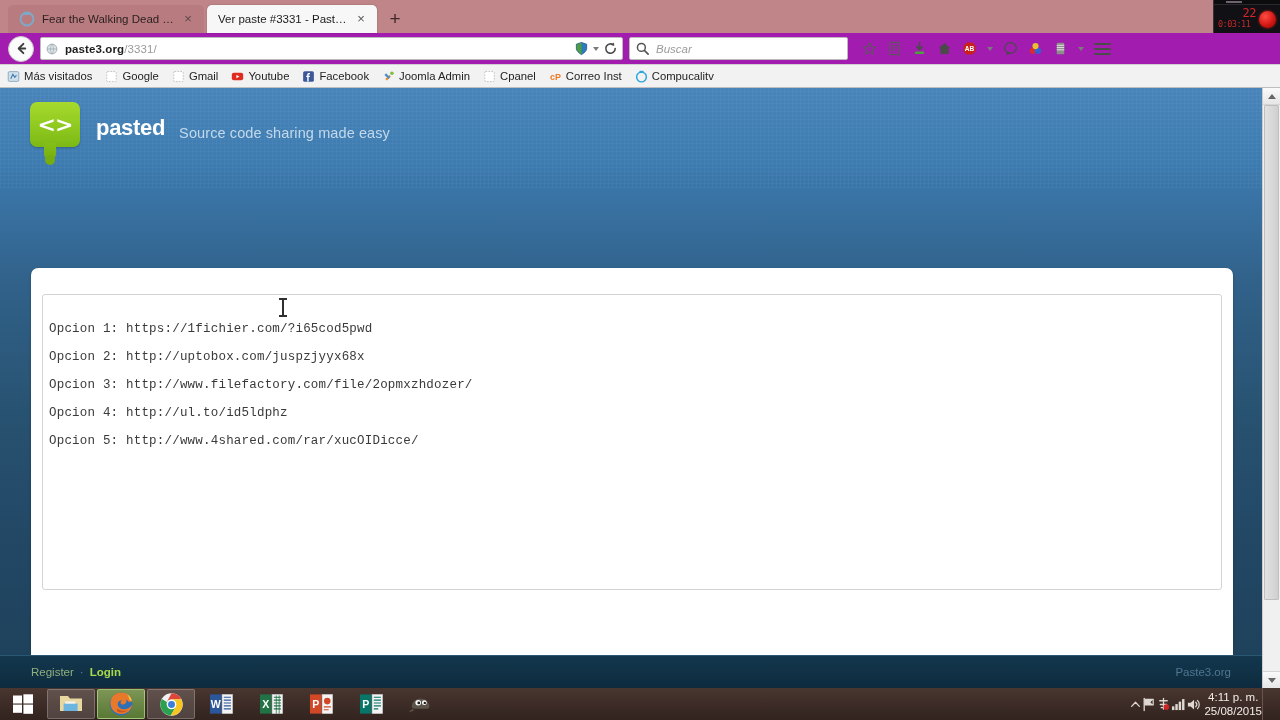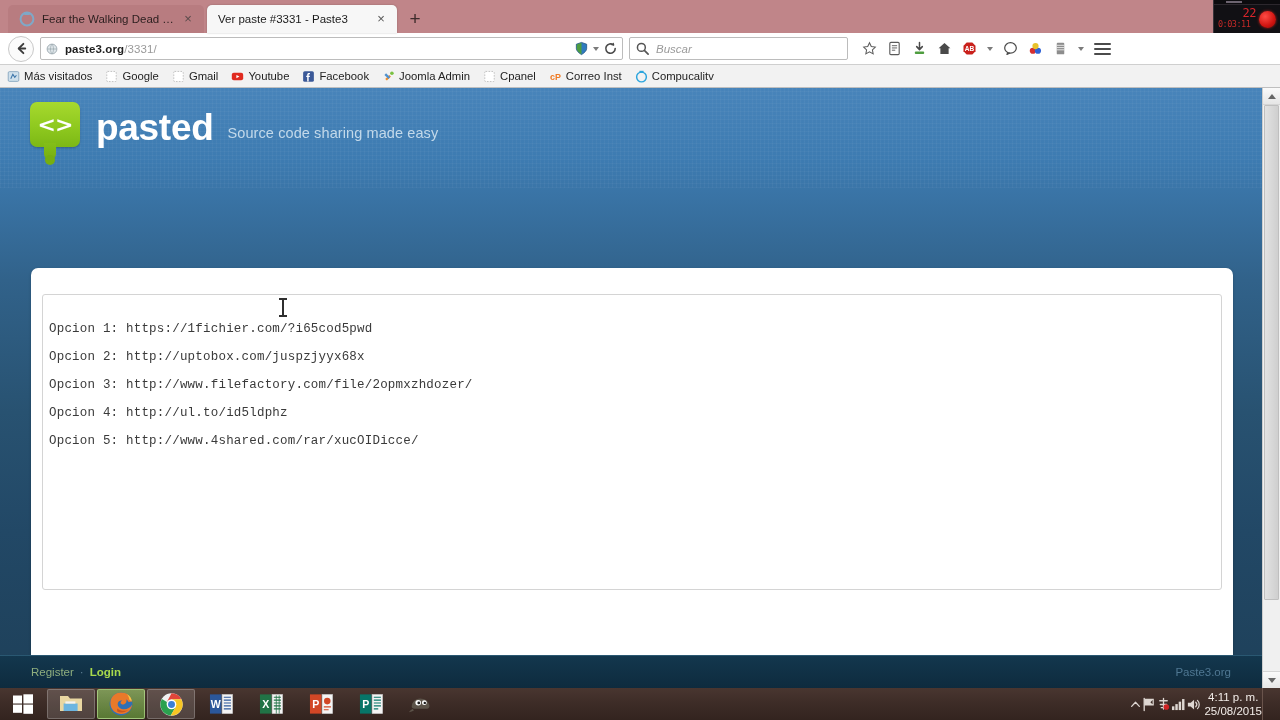--- a/index.html
+++ b/index.html
@@ -27,21 +27,21 @@
     align-items: center;
     gap: 7px;
     padding: 0 9px 0 11px;
     font-size: 11.5px;
     color: #2b2b2b;
     border-radius: 5px 5px 0 0;
     position: relative;
     min-width: 0;
   }
   .tab.inactive { background: #b87c80; color: #2e2020; width: 196px; }
-  .tab.active   { background: #f7f7f7; color: #1a1a1a; width: 190px; margin-left: 3px;
+  .tab.active   { background: #f7f7f7; color: #1a1a1a; width: 170px; margin-left: 3px;
                   box-shadow: 0 0 2px rgba(0,0,0,.25); }
   .tab-favicon { width: 16px; height: 16px; flex: 0 0 16px; display:block; }
   .tab-title {
     flex: 1 1 auto;
     white-space: nowrap; overflow: hidden; text-overflow: ellipsis;
   }
   .tab-close {
     flex: 0 0 14px; width: 14px; height: 14px;
     font-size: 13px; line-height: 13px; color: #5a4a4a;
     text-align: center; font-family: "Liberation Sans", sans-serif;
@@ -65,21 +65,21 @@
   .rec-bar::after { content:""; position:absolute; left: 12px; top: 1px; width: 16px; height: 2px; background: #6d6470; }
   .rec-body { display: flex; align-items: center; height: 28px; padding: 0 4px; gap: 3px; }
   .rec-nums { flex: 1; }
   .rec-big { font-family: "DejaVu Sans Mono", monospace; font-size: 12px; color: #d9252b; text-align: right; line-height: 11px; letter-spacing: -0.5px; }
   .rec-small { font-family: "DejaVu Sans Mono", monospace; font-size: 8.5px; color: #c52a28; line-height: 11px; letter-spacing: -0.5px; }
   .rec-dot { width: 17px; height: 17px; border-radius: 50%;
              background: radial-gradient(circle at 36% 32%, #ff4b44 0%, #cf1410 60%, #8b0a08 100%);
              box-shadow: 0 0 3px rgba(255,40,30,.7); flex: 0 0 17px; }
 
   .navbar {
-    height: 32px; background: #ffffff;
+    height: 32px; background: #a21caf;
     border-bottom: 1px solid #cfcfcf;
     display: flex; align-items: center; gap: 6px; padding: 12px 8px;
   }
   .navbtn-back {
     width: 26px; height: 26px; border-radius: 50%;
     border: 1px solid #c9c9c9; background: #fbfbfb;
     display: flex; align-items: center; justify-content: center;
     color: #3c3c3c; font-size: 15px; line-height: 1;
   }
   .urlbar {
@@ -142,21 +142,21 @@
   .logo-drip {
     position: absolute; left: 14px; top: 41px;
     width: 12px; height: 17px; border-radius: 0 0 6px 6px;
     background: linear-gradient(to bottom, #83bf18, #76ae10);
   }
   .logo-drip::after {
     content:""; position:absolute; left:1px; top:12px; width:10px; height:10px; border-radius:50%;
     background:#76ae10;
   }
   .logo-chevrons { color: #fff; font-size: 22px; font-weight: 700; letter-spacing: -1px; line-height: 1; font-family: "DejaVu Sans", sans-serif; }
-  .brand { font-size: 37px; font-weight: 700; color: #ffffff; letter-spacing: -.3px; }
+  .brand { font-size: 22px; font-weight: 700; color: #ffffff; letter-spacing: -.3px; }
   .tagline { font-size: 14.5px; color: #c3d9ea; letter-spacing: .1px; margin-left: -2px; padding-top: 10px; }
 
   .card {
     position: absolute; left: 31px; top: 180px;
     width: 1202px; height: 415px;
     background: #fff; border-radius: 7px 7px 0 0;
     box-shadow: 0 1px 3px rgba(0,0,0,.22);
   }
   .code-area {
     position: absolute; left: 11px; top: 26px;

